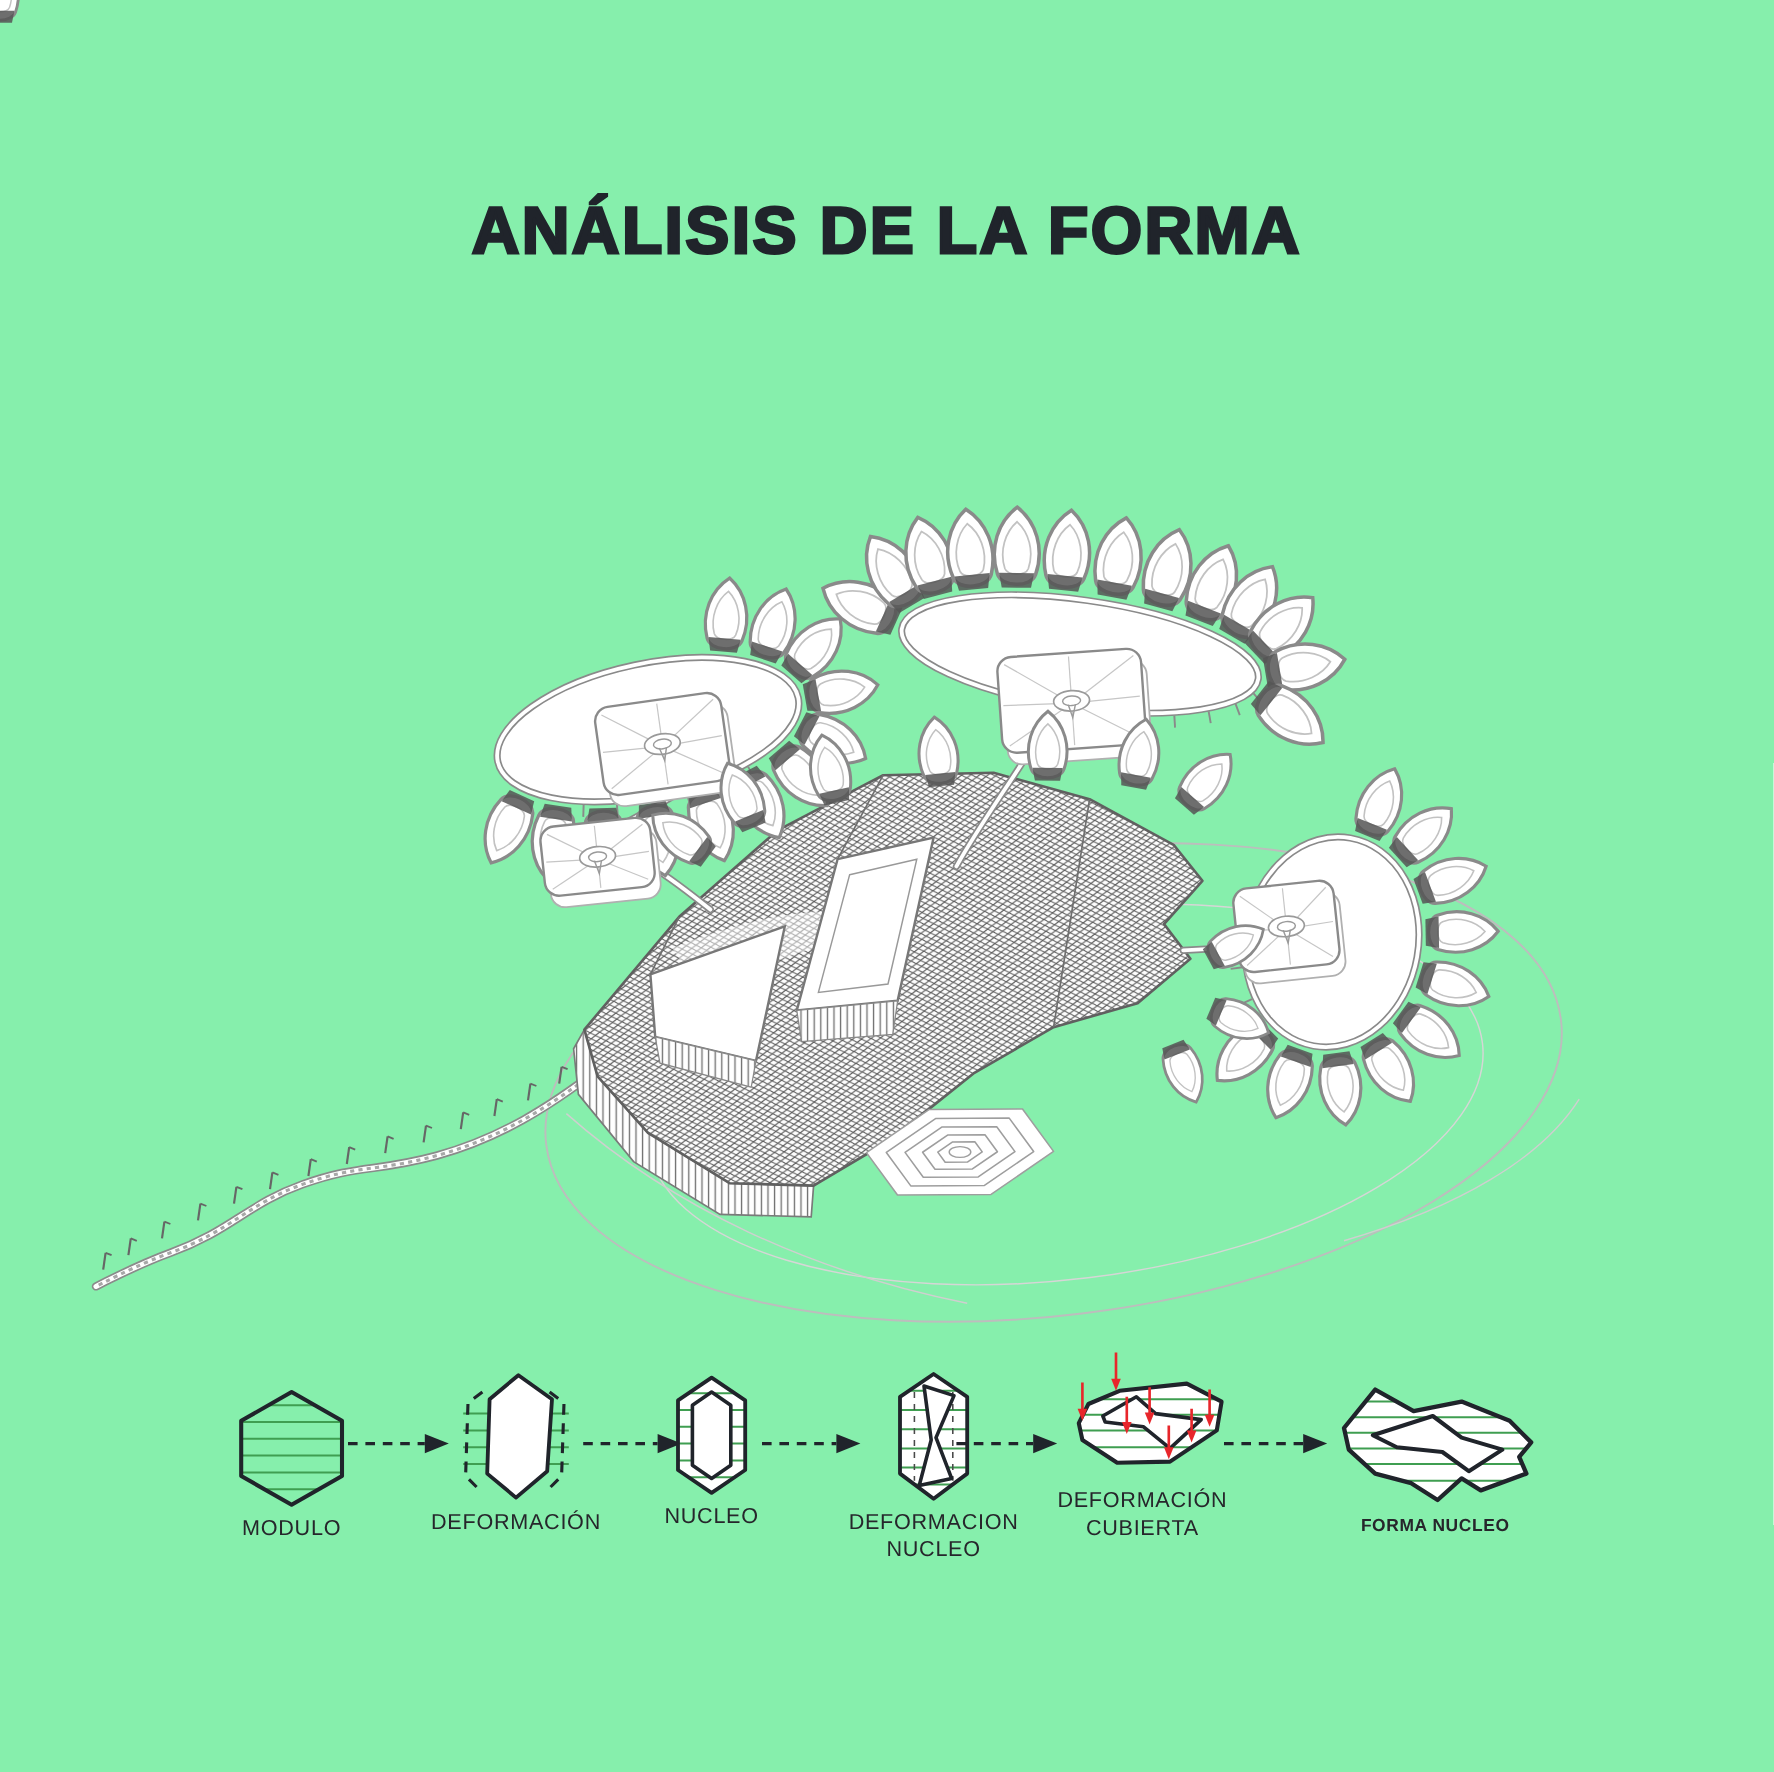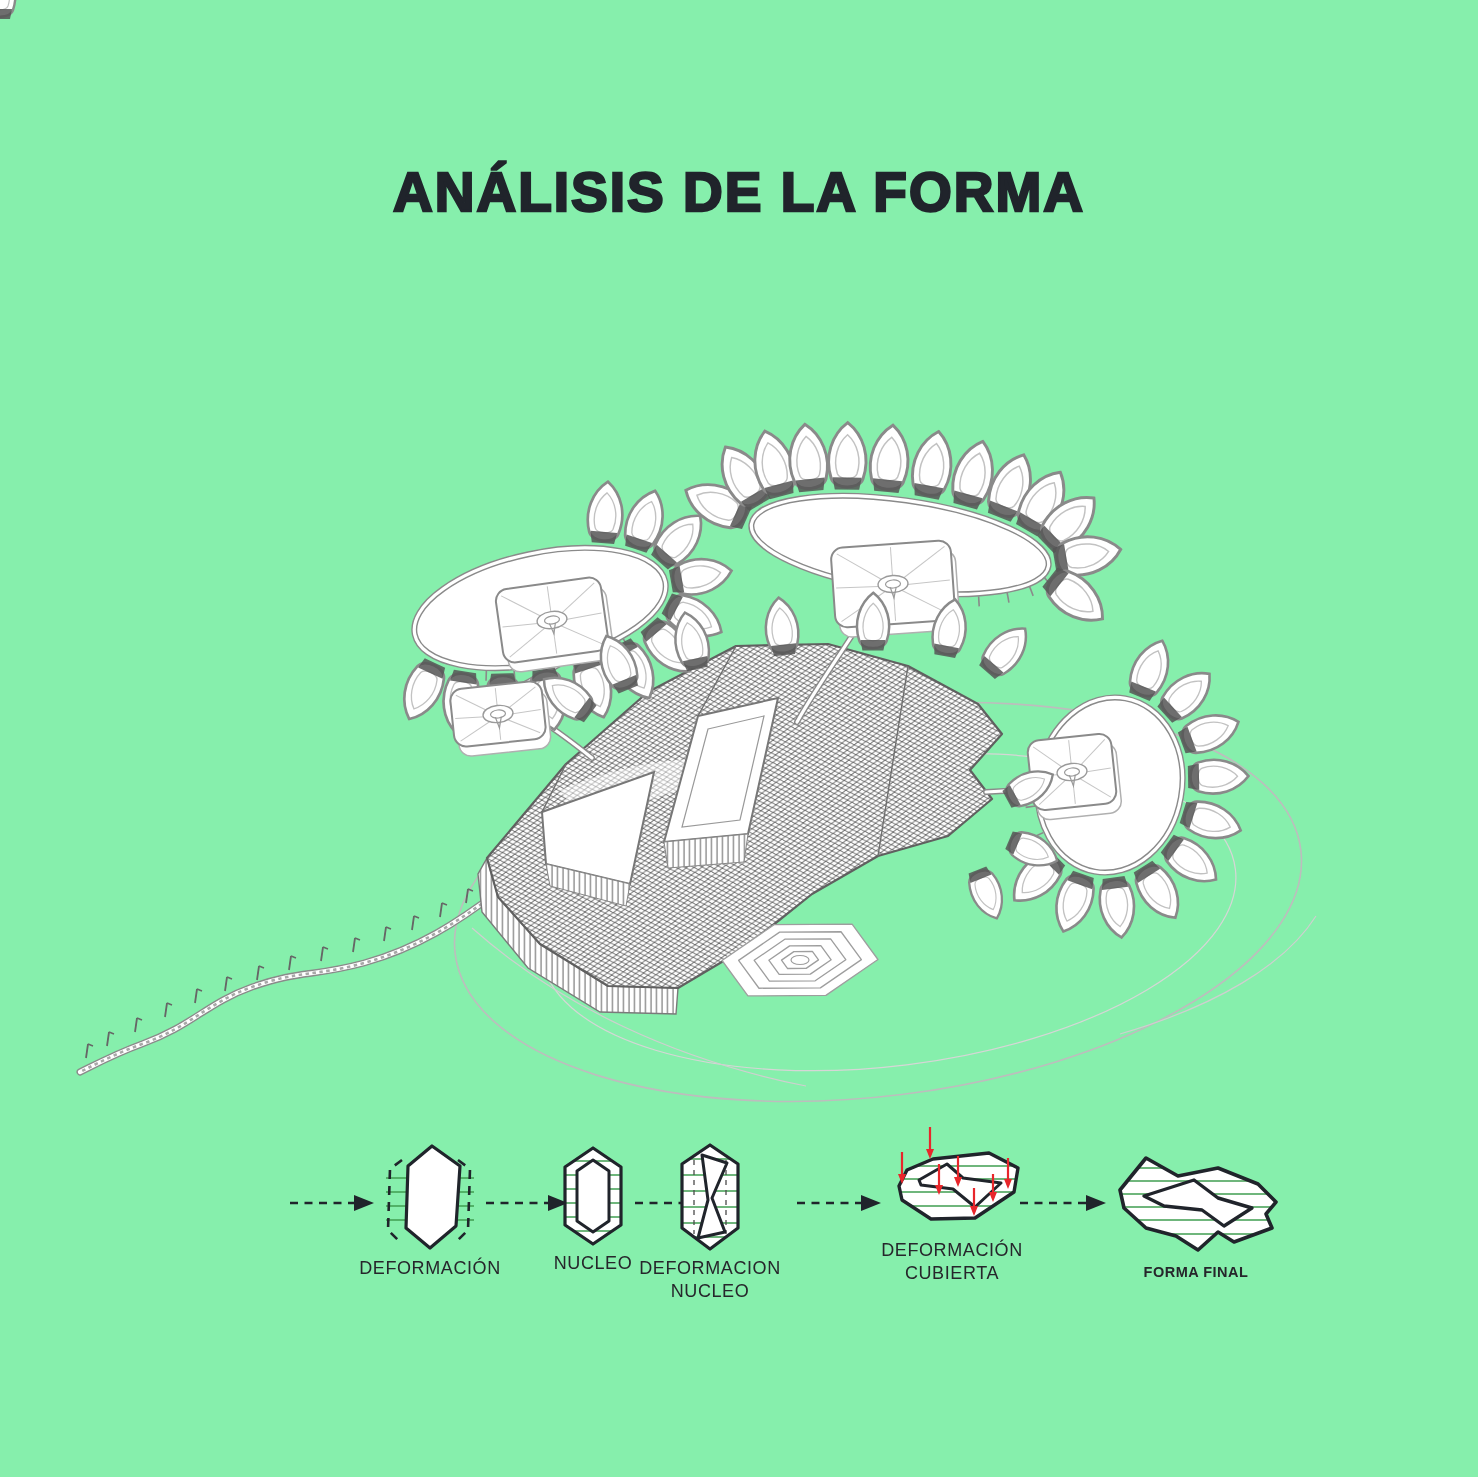--- a/index.html
+++ b/index.html
@@ -415,20 +415,39 @@
         <line x1="0" y1="-26" x2="0" y2="2" stroke="#c6c6c6" stroke-width="1"></line>
         <line x1="43" y1="0" x2="0" y2="2" stroke="#c6c6c6" stroke-width="1"></line>
         <line x1="0" y1="26" x2="0" y2="2" stroke="#c6c6c6" stroke-width="1"></line>
         <line x1="-43" y1="0" x2="0" y2="2" stroke="#c6c6c6" stroke-width="1"></line>
         <ellipse cx="0" cy="0" rx="15" ry="8.5" fill="#fff" stroke="#9a9a9a" stroke-width="1.4"></ellipse>
         <ellipse cx="0" cy="0" rx="7.5" ry="4" fill="none" stroke="#9a9a9a" stroke-width="1.2"></ellipse>
         <path d="M-3,3 L0,14 L3,3" fill="none" stroke="#9a9a9a" stroke-width="1.2"></path>
       </g>
     </svg>
 
+  <div class="step" style="left:183px;top:1157px;width:120px">
+    <svg width="104" height="100" viewBox="0 0 104 100">
+      <defs>
+          <clipPath id="cm">
+            <polygon points="52,3 94,27 94,73 52,97 10,73 10,27"></polygon>
+          </clipPath>
+        </defs>
+      <g clip-path="url(#cm)">
+        <line class="s-green" x1="0" y1="14" x2="104" y2="14"></line>
+          <line class="s-green" x1="0" y1="28" x2="104" y2="28"></line>
+        <line class="s-green" x1="0" y1="42" x2="104" y2="42"></line>
+          <line class="s-green" x1="0" y1="56" x2="104" y2="56"></line>
+        <line class="s-green" x1="0" y1="70" x2="104" y2="70"></line>
+          <line class="s-green" x1="0" y1="84" x2="104" y2="84"></line>
+      </g>
+      <polygon class="s-ink nf" points="52,3 94,27 94,73 52,97 10,73 10,27" stroke-width="3.4" stroke-linejoin="round"></polygon>
+    </svg>
+    <div class="step-label">MODULO</div>
+  </div>
 
   <div class="flow-arrow" style="left:288px;top:1192px">
     <svg width="88" height="22" viewBox="0 0 88 22">
       <line class="s-ink" x1="2" y1="11" x2="66" y2="11" stroke-width="2.6" stroke-dasharray="8,6.5"></line>
       <path class="f-ink" d="M66,3 L86,11 L66,19 Z"></path>
     </svg>
   </div>
 
   <div class="step" style="left:360px;top:1142px;width:140px">
     <svg width="112" height="110" viewBox="0 0 112 110">
@@ -472,21 +491,21 @@
     <div class="step-label">NUCLEO</div>
   </div>
 
   <div class="flow-arrow" style="left:633px;top:1192px">
     <svg width="86" height="22" viewBox="0 0 86 22">
       <line class="s-ink" x1="2" y1="11" x2="64" y2="11" stroke-width="2.6" stroke-dasharray="8,6.5"></line>
       <path class="f-ink" d="M64,3 L84,11 L64,19 Z"></path>
     </svg>
   </div>
 
-  <div class="step" style="left:640px;top:1142px;width:140px">
+  <div class="step" style="left:708px;top:1142px;width:140px">
     <svg width="76" height="110" viewBox="0 0 76 110">
       <defs>
           <clipPath id="cdn">
             <polygon points="38,3 66,22 66,86 38,107 10,86 10,22"></polygon>
           </clipPath>
         </defs>
       <polygon class="wf" points="38,3 66,22 66,86 38,107 10,86 10,22"></polygon>
       <g clip-path="url(#cdn)">
         <line class="s-green" x1="0" y1="17" x2="76" y2="17"></line>
           <line class="s-green" x1="0" y1="33" x2="76" y2="33"></line>
@@ -567,16 +586,16 @@
         <line class="s-green" x1="0" y1="18" x2="180" y2="18"></line>
           <line class="s-green" x1="0" y1="31" x2="180" y2="31"></line>
         <line class="s-green" x1="0" y1="44" x2="180" y2="44"></line>
           <line class="s-green" x1="0" y1="57" x2="180" y2="57"></line>
         <line class="s-green" x1="0" y1="70" x2="180" y2="70"></line>
           <line class="s-green" x1="0" y1="84" x2="180" y2="84"></line>
       </g>
       <path class="s-ink nf" d="M14,40 L40,8 L72,26 L112,18 L152,34 L170,52 L160,64 L166,78 L128,92 L112,82 L92,100 L70,86 L40,78 L18,58 Z" stroke-width="3.6" stroke-linejoin="round"></path>
       <path class="s-ink wf" d="M38,46 L88,30 L112,48 L146,58 L118,76 L96,60 L58,56 Z" stroke-width="3.4" stroke-linejoin="round"></path>
     </svg>
-    <div class="step-label small">FORMA FINAL</div>
+    <div class="step-label small">FORMA NUCLEO</div>
   </div>
 
 </div>
 
 </body></html>

